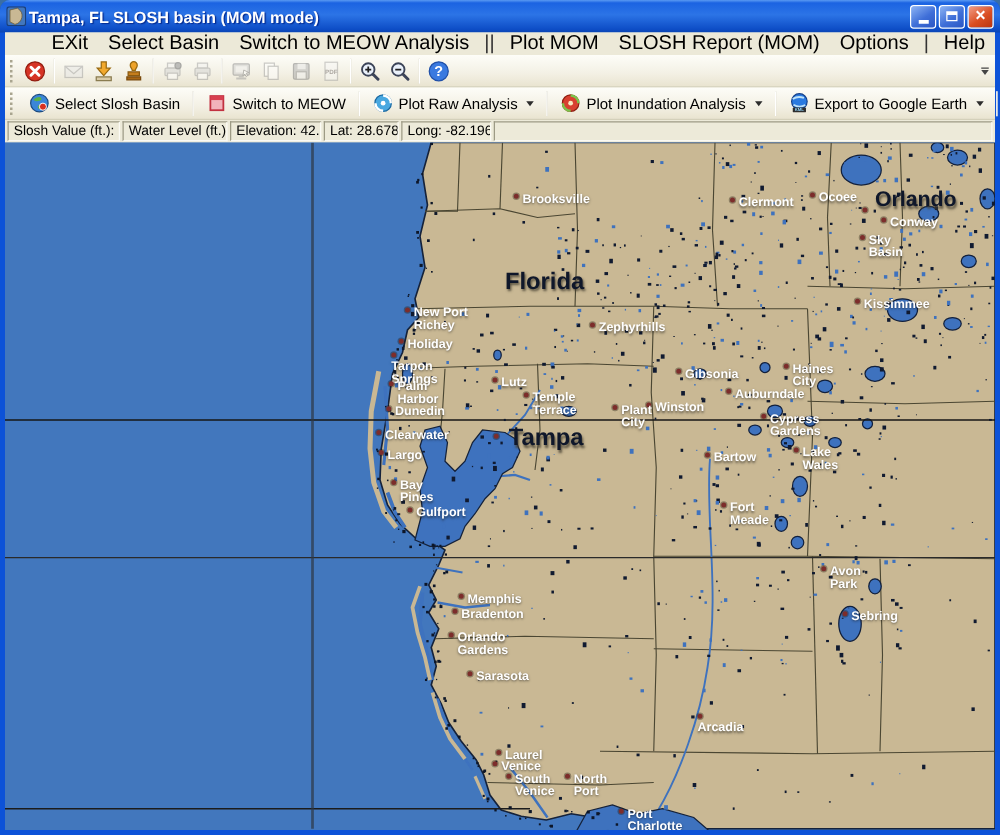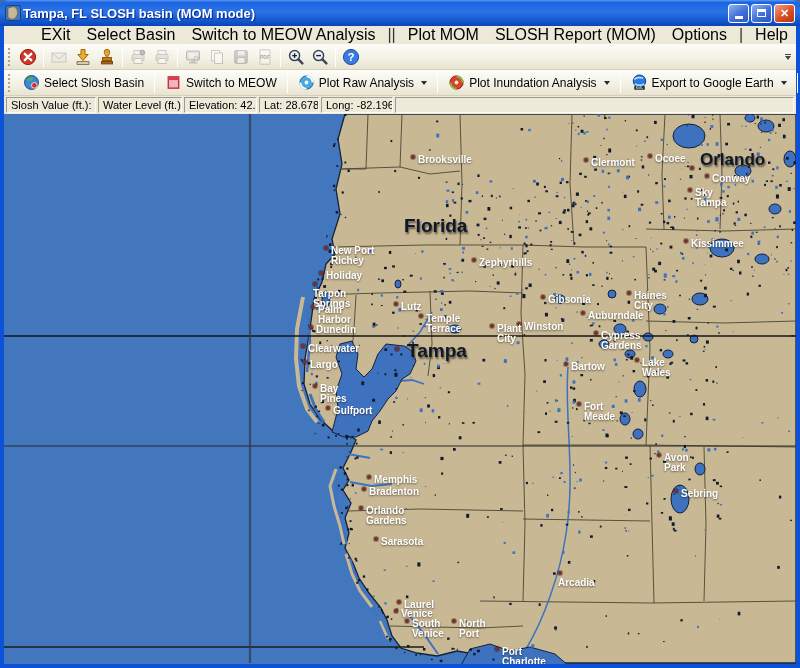--- a/index.html
+++ b/index.html
@@ -1246,21 +1246,21 @@
             <rect x="481.12536331458267" y="549.9812281909311" width="2.2253307469307124" height="2.2253307469307124" fill="#0d1628"></rect>
             <rect x="488.5590910965386" y="544.6440595247057" width="1.9562647592072677" height="1.9562647592072677" fill="#0d1628"></rect>
           </g>
         </svg>
       <div id="map-labels">
           <div class="city" style="left: 407px; top: 41px;"><span class="cdot"></span><span>Brooksville</span></div>
           <div class="city" style="left: 580px; top: 44px;"><span class="cdot"></span><span>Clermont</span></div>
           <div class="city" style="left: 644px; top: 40px;"><span class="cdot"></span><span>Ocoee</span></div>
           <div class="city" style="left: 701px; top: 60px;"><span class="cdot"></span><span>Conway</span></div>
           <div class="city" style="left: 684px; top: 74px;"><span class="cdot"></span><span>Sky
-Tampa</span></div>
+Basin</span></div>
           <div class="city" style="left: 680px; top: 125px;"><span class="cdot"></span><span>Kissimmee</span></div>
           <div class="city" style="left: 468px; top: 144px;"><span class="cdot"></span><span>Zephyrhills</span></div>
           <div class="city" style="left: 320px; top: 132px;"><span class="cdot"></span><span>New Port
 Richey</span></div>
           <div class="city" style="left: 315px; top: 157px;"><span class="cdot"></span><span>Holiday</span></div>
           <div class="city" style="left: 309px; top: 168px; flex-direction: column;"><span class="cdot"></span><span>Tarpon
 Springs</span></div>
           <div class="city" style="left: 390px; top: 188px;"><span class="cdot"></span><span>Lutz</span></div>
           <div class="city" style="left: 307px; top: 191px;"><span class="cdot"></span><span>Palm
 Harbor</span></div>
@@ -1272,21 +1272,21 @@
           <div class="city" style="left: 309px; top: 270px;"><span class="cdot"></span><span>Bay
 Pines</span></div>
           <div class="city" style="left: 322px; top: 292px;"><span class="cdot"></span><span>Gulfport</span></div>
           <div class="city" style="left: 524px; top: 181px; margin-left: 13px;"><span class="cdot"></span><span>Gibsonia</span></div>
           <div class="city" style="left: 623px; top: 177px;"><span class="cdot"></span><span>Haines
 City</span></div>
           <div class="city" style="left: 577px; top: 197px;"><span class="cdot"></span><span>Auburndale</span></div>
           <div class="city" style="left: 513px; top: 208px;"><span class="cdot"></span><span>Winston</span></div>
           <div class="city" style="left: 486px; top: 210px;"><span class="cdot"></span><span>Plant
 City</span></div>
-          <div class="city" style="left: 590px; top: 217px;"><span class="cdot"></span><span>Cypress
+          <div class="city" style="left: 605px; top: 217px;"><span class="cdot"></span><span>Cypress
 Gardens</span></div>
           <div class="city" style="left: 560px; top: 248px;"><span class="cdot"></span><span>Bartow</span></div>
           <div class="city" style="left: 631px; top: 244px;"><span class="cdot"></span><span>Lake
 Wales</span></div>
           <div class="city" style="left: 573px; top: 288px;"><span class="cdot"></span><span>Fort
 Meade</span></div>
           <div class="city" style="left: 653px; top: 339px;"><span class="cdot"></span><span>Avon
 Park</span></div>
           <div class="city" style="left: 670px; top: 375px;"><span class="cdot"></span><span>Sebring</span></div>
           <div class="city" style="left: 363px; top: 361px;"><span class="cdot"></span><span>Memphis</span></div>

